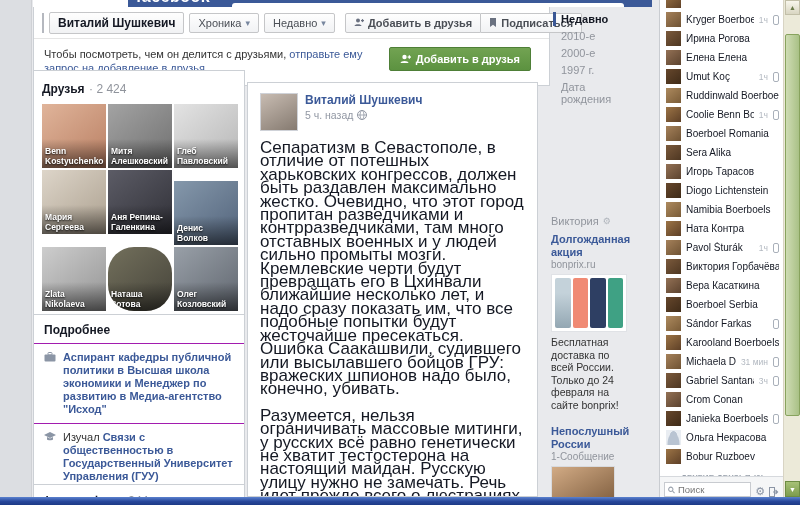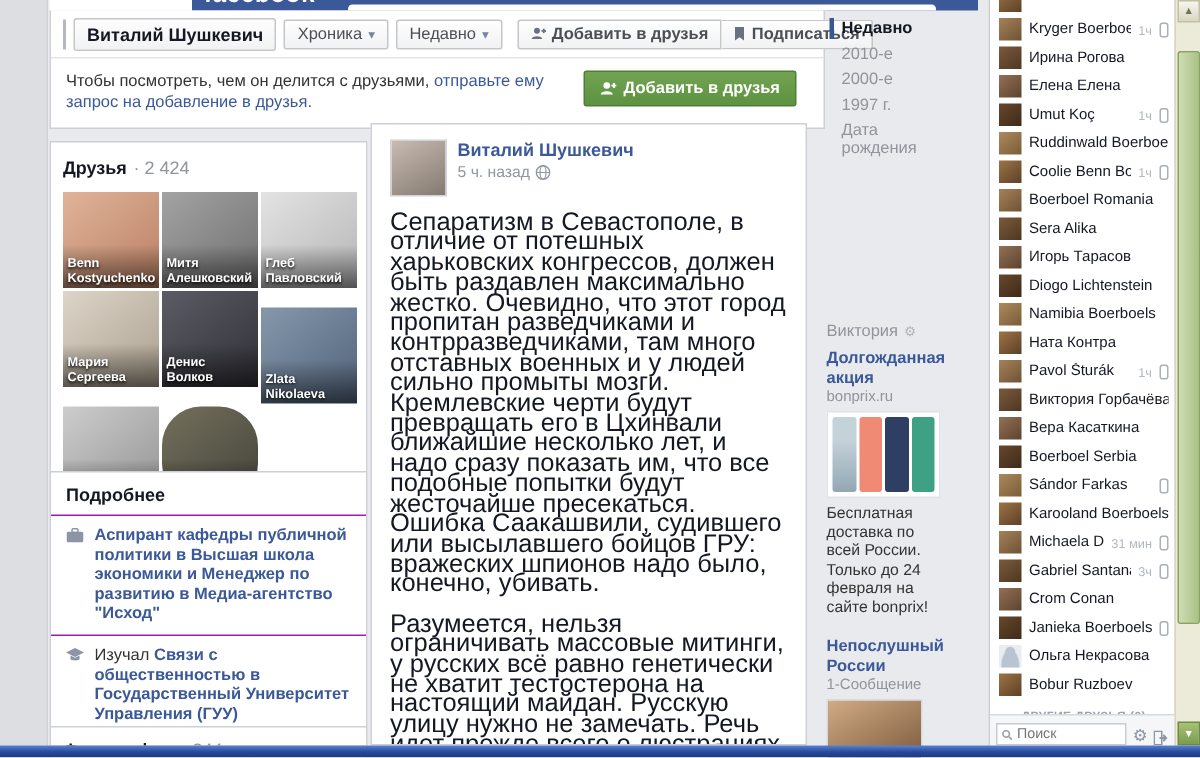--- a/index.html
+++ b/index.html
@@ -33,21 +33,21 @@
   .notice-text { width:340px; font-size:11px; line-height:14px; color:#333; }
   .notice-text a { color:#3b5998; text-decoration:none; }
   .btn-green { margin-left:auto; margin-right:8px; display:inline-flex; align-items:center; gap:5px; background:linear-gradient(#72a352,#5c9240); border:1px solid #4e7f37; border-radius:2px; color:#fff; font-weight:bold; font-size:11px; padding:5px 10px; }
 
   
   .tnav { position:absolute; left:553px; top:12px; width:78px; }
   .tnav-item { font-size:11px; color:#90949c; padding:1px 0 1px 8px; margin-bottom:3px; }
   .tnav-item.active { font-weight:bold; color:#141823; border-left:3px solid #3a5795; padding-left:5px; }
 
   
-  .friends-card { position:absolute; left:33px; top:94px; width:212px; padding:8px; }
+  .friends-card { position:absolute; left:33px; top:70px; width:212px; padding:8px; }
   .box-title { font-size:12px; font-weight:bold; color:#141823; }
   .box-count { font-size:12px; color:#90949c; font-weight:normal; }
   .fgrid { margin-top:7px; display:grid; grid-template-columns:repeat(3,64px); gap:2px; }
   .ftile { position:relative; width:64px; height:64px; overflow:hidden; }
   .fname { position:absolute; left:0; right:0; bottom:0; padding:8px 3px 2px; font-size:8.5px; line-height:9.5px; font-weight:bold; color:#fff; text-shadow:0 1px 2px rgba(0,0,0,.9); background:linear-gradient(transparent,rgba(0,0,0,.55)); }
   .ftile:nth-child(1){background:linear-gradient(140deg,#e0b49a,#b97f63);}
   .ftile:nth-child(2){background:linear-gradient(140deg,#a3a3a3,#6f6f6f);}
   .ftile:nth-child(3){background:linear-gradient(140deg,#e3e3e3,#b5b5b5);}
   .ftile:nth-child(4){background:linear-gradient(140deg,#ddd5c9,#ab9f8e);}
   .ftile:nth-child(5){background:linear-gradient(140deg,#5c5c66,#303037);}
@@ -203,20 +203,23 @@
       <div class="ftile">
           <span class="fname">Митя Алешковский</span>
         </div>
       <div class="ftile">
           <span class="fname">Глеб Павловский</span>
         </div>
       <div class="ftile">
           <span class="fname">Мария Сергеева</span>
         </div>
       <div class="ftile">
+          <span class="fname">Аня Репина-Галенкина</span>
+        </div>
+      <div class="ftile">
           <span class="fname">Денис Волков</span>
         </div>
       <div class="ftile">
           <span class="fname">Zlata Nikolaeva</span>
         </div>
       <div class="ftile">
           <span class="fname">Наташа Зотова</span>
         </div>
       <div class="ftile">
           <span class="fname">Олег Козловский</span>

